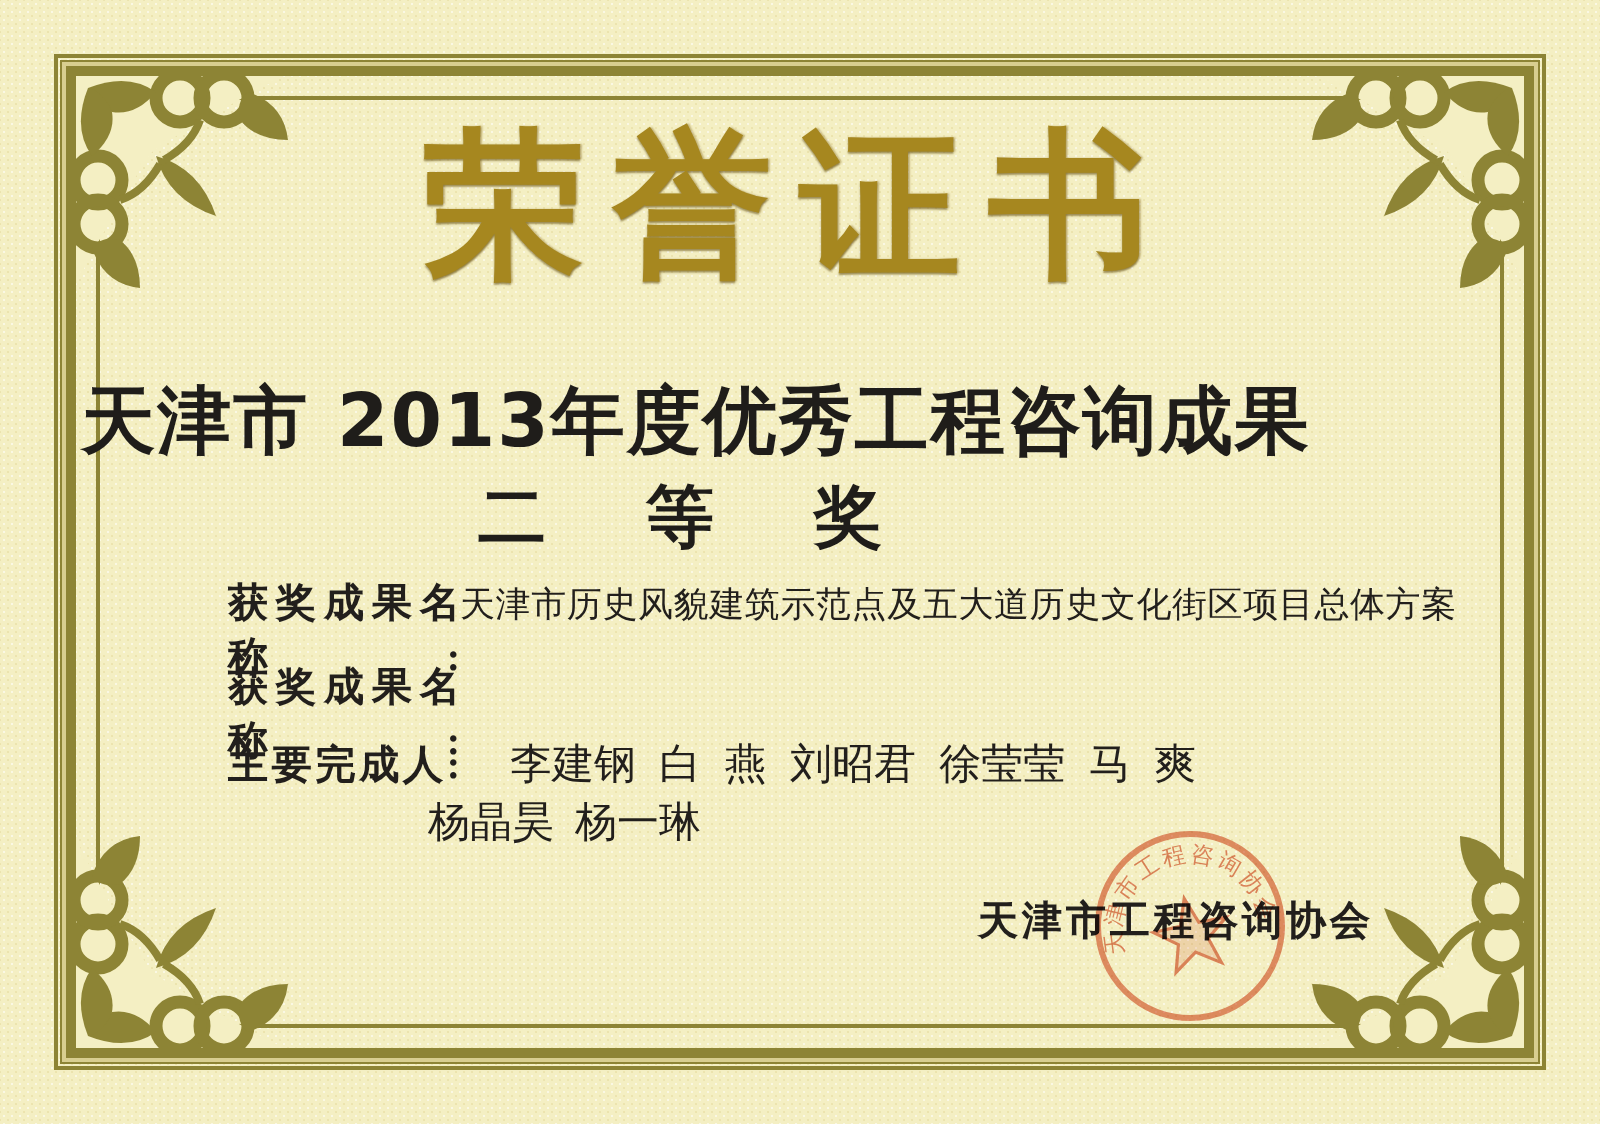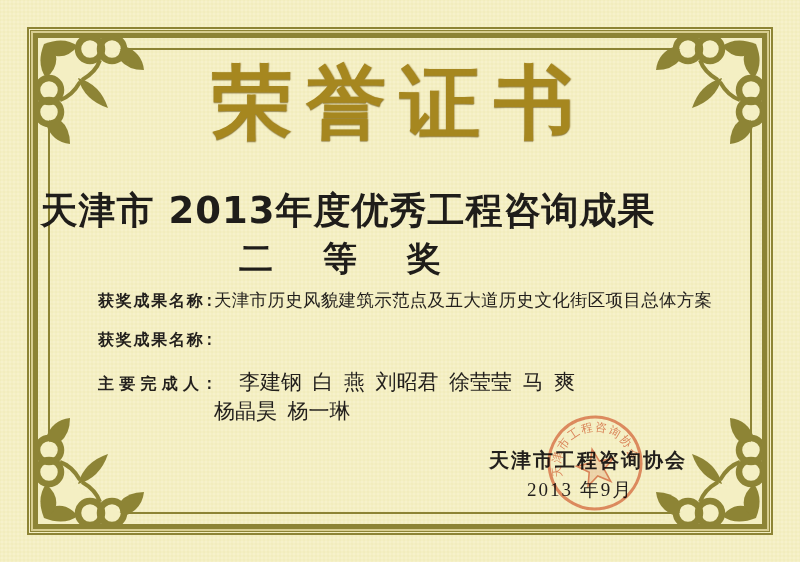--- a/index.html
+++ b/index.html
@@ -39,25 +39,26 @@
     font-family:"DejaVu Sans", sans-serif;font-weight:bold;
     font-size:37px;letter-spacing:1px;color:#1f1d1a;white-space:pre;
   }
   .award{
     position:absolute;top:236px;left:0;width:680px;text-align:center;
     font-family:"DejaVu Sans", sans-serif;font-weight:bold;
     font-size:34px;letter-spacing:50px;padding-left:50px;box-sizing:border-box;color:#1f1d1a;
   }
   .field-row{position:absolute;left:98px;right:60px;display:flex;align-items:baseline;color:#221f1c;}
   .field-label{
-    flex:0 0 116px;font-size:16px;font-weight:bold;
+    flex:0 0 116px;font-size:20px;font-weight:bold;
     text-align:justify;text-align-last:justify;
-    font-family:Liberation Mono, monospace;
+    font-family:Liberation Serif, serif;
+    margin-left:16px;
   }
-  .field-value{font-size:21px;white-space:pre;font-family:Liberation Serif, serif;text-align:center;}
+  .field-value{font-size:21px;white-space:pre;font-family:Liberation Sans, sans-serif;text-align:center;}
   .field-value.small{font-size:17.5px;letter-spacing:.3px;}
   .row1{top:288px;}
   .row2{top:330px;}
   .row3{top:368px;gap:25px;}
   .row4{position:absolute;left:214px;top:397px;font-size:21px;white-space:pre;color:#221f1c;}
   .issuer{
     position:absolute;top:447px;left:588px;transform:translateX(-50%);
     font-size:20px;font-weight:bold;letter-spacing:2px;color:#221f1c;white-space:pre;
   }
   .issue-date{
@@ -134,21 +135,20 @@
   </div>
 
   <div class="field-row row3">
     <span class="field-label">主要完成人:</span>
     <span class="field-value">李建钢  白  燕  刘昭君  徐莹莹  马  爽</span>
   </div>
 
   <div class="row4">杨晶昊  杨一琳</div>
 
   <div class="issuer">天津市工程咨询协会</div>
-  <div class="issue-date">2013 年9月</div>
 
   <svg class="seal" viewBox="0 0 100 100">
     <defs>
       <path id="sealArc" d="M 15,53 A 35,35 0 0 1 85,53"></path>
     </defs>
     <circle cx="50" cy="50" r="46" fill="none" stroke="#d95f3b" stroke-width="3" opacity=".8"></circle>
     <text font-family="DejaVu Sans, sans-serif" font-size="11.5" fill="#d95f3b" opacity=".85" letter-spacing="1.5" text-anchor="middle">
       <textPath href="#sealArc" startOffset="50%">天津市工程咨询协会</textPath>
     </text>
     <path d="M50,36 L54.7,49.1 L68.6,49.4 L57.6,57.9 L61.6,71.2 L50,63.3 L38.4,71.2 L42.4,57.9 L31.4,49.4 L45.3,49.1 Z" fill="rgba(217,95,59,.25)" stroke="#d95f3b" stroke-width="1.6" opacity=".85"></path>

